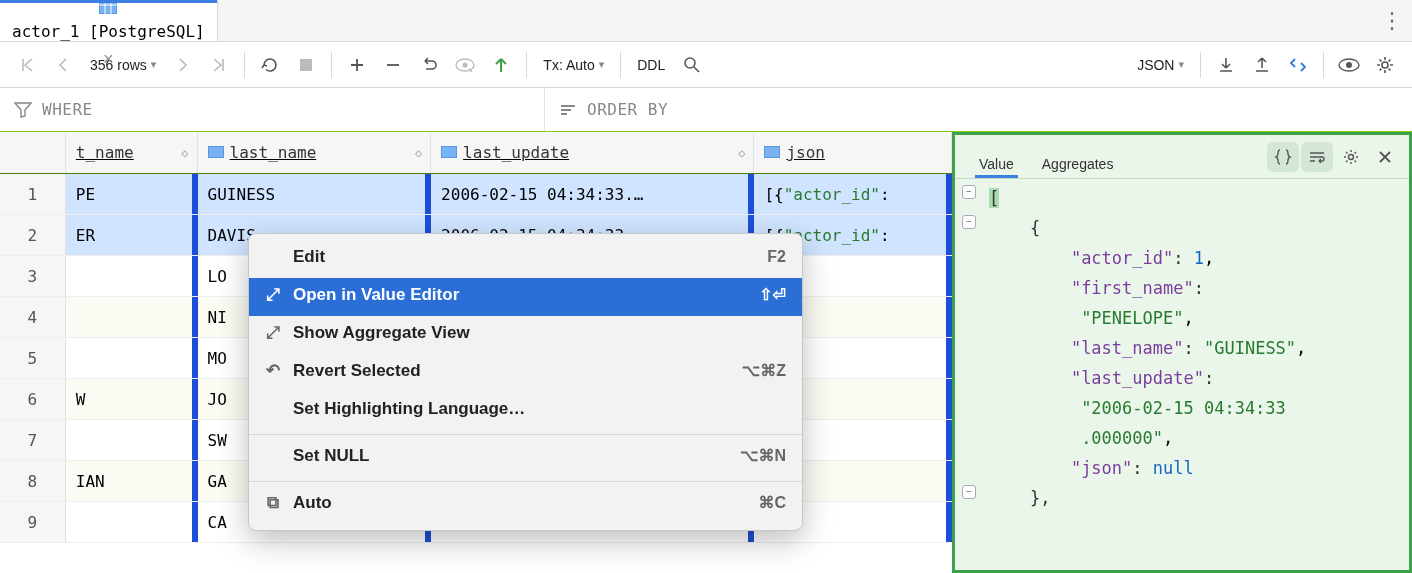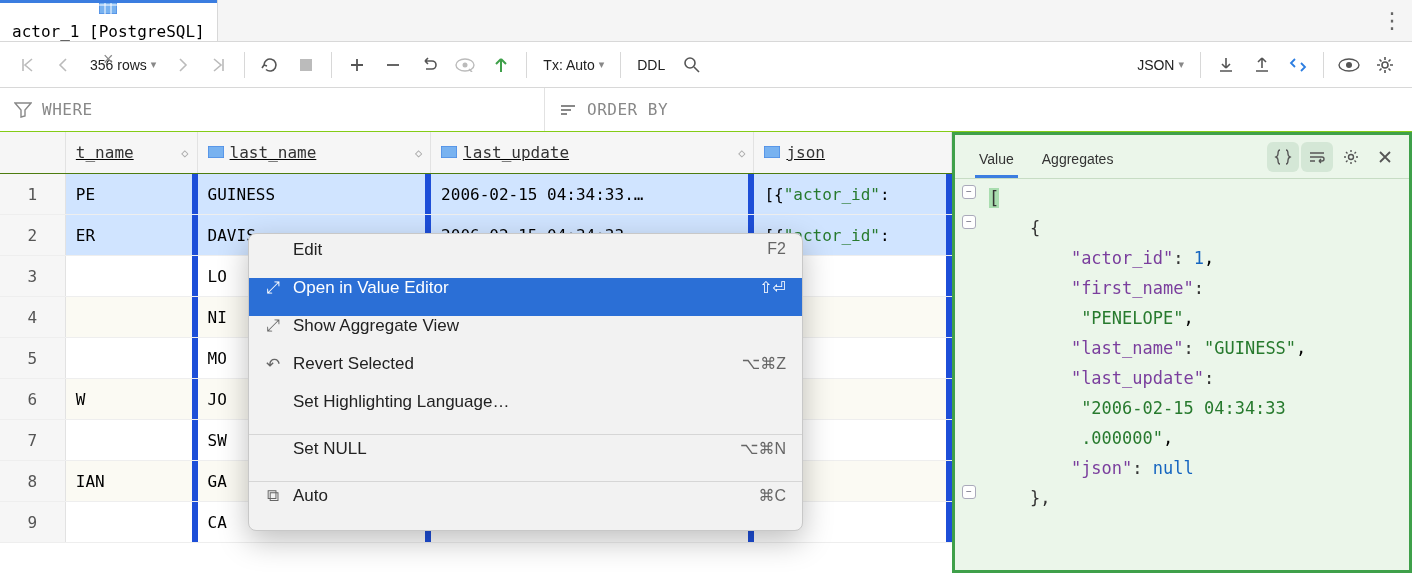--- a/index.html
+++ b/index.html
@@ -51,31 +51,31 @@
 .data-row { display: flex; height: 41px; border-bottom: 1px solid #eee; }
 .data-row.sel { background: #d0e4ff; }
 .data-row.alt { background: #fbfaf3; }
 .rownum { width: 66px; display: flex; align-items: center; justify-content: center; color: #555; border-right: 1px solid #e2e2e2; background: #f6f6f6; }
 .cell { display: flex; align-items: center; padding: 0 10px; border-right: 6px solid #1d4ed8; overflow: hidden; white-space: nowrap; }
 .null { font-style: italic; color: #888; }
 .jsonkey { color: #277a2e; }
 
 
 .ctx-menu { position: absolute; left: 248px; top: 101px; width: 555px; background: #f2f2f2; border: 1px solid #c8c8c8; border-radius: 8px; box-shadow: 0 10px 30px rgba(0,0,0,0.25); padding: 6px 0; z-index: 50; }
-.ctx-item { height: 38px; display: flex; align-items: flex-start; padding: 0 16px 5px 44px; position: relative; font-size: 17px; color: #222; }
+.ctx-item { height: 38px; display: flex; align-items: center; padding: 0 16px 5px 44px; position: relative; font-size: 17px; color: #222; font-weight: bold; }
 .ctx-item .ic { position: absolute; left: 14px; width: 20px; text-align: center; color: #666; }
 .ctx-item .kb { margin-left: auto; color: #666; font-size: 16px; }
 .ctx-item.sel { background: #2b6fd6; color: #fff; }
 .ctx-item.sel .ic, .ctx-item.sel .kb { color: #fff; }
 .ctx-sep { height: 1px; background: #d6d6d6; margin: 4px 0; }
 
 
 .value-panel { flex: 1; border: 3px solid #3fa04a; border-left: none; display: flex; flex-direction: column; background: #ebf6ea; }
 .vp-tabs { height: 44px; display: flex; align-items: stretch; border-bottom: 1px solid #c7dcc4; padding-left: 10px; }
-.vp-tab { display: flex; align-items: flex-start; padding: 16px 14px; color: #333; position: relative; cursor: pointer; }
+.vp-tab { display: flex; align-items: flex-end; padding: 6px 14px; color: #333; position: relative; cursor: pointer; }
 .vp-tab.active { font-weight: 500; }
 .vp-tab.active::after { content: ""; position: absolute; left: 10px; right: 10px; bottom: 0; height: 3px; background: #3b7de0; }
 .vp-tools { margin-left: auto; display: flex; align-items: center; gap: 2px; padding-right: 8px; }
 .vp-btn { width: 32px; height: 30px; display: flex; align-items: center; justify-content: center; border-radius: 6px; color: #555; cursor: pointer; }
 .vp-btn.accent { background: #d4e7d6; }
 .vp-body { flex: 1; display: flex; overflow: hidden; }
 .gutter { width: 30px; background: #ebf6ea; position: relative; }
 .gutter .fold { position: absolute; left: 7px; width: 14px; height: 14px; border: 1px solid #aab; border-radius: 3px; background: #fff; font-size: 10px; line-height: 12px; text-align: center; color: #667; }
 .code { padding: 4px 0 0 4px; line-height: 30px; font-size: 17px; }
 .code .line { white-space: pre; }

